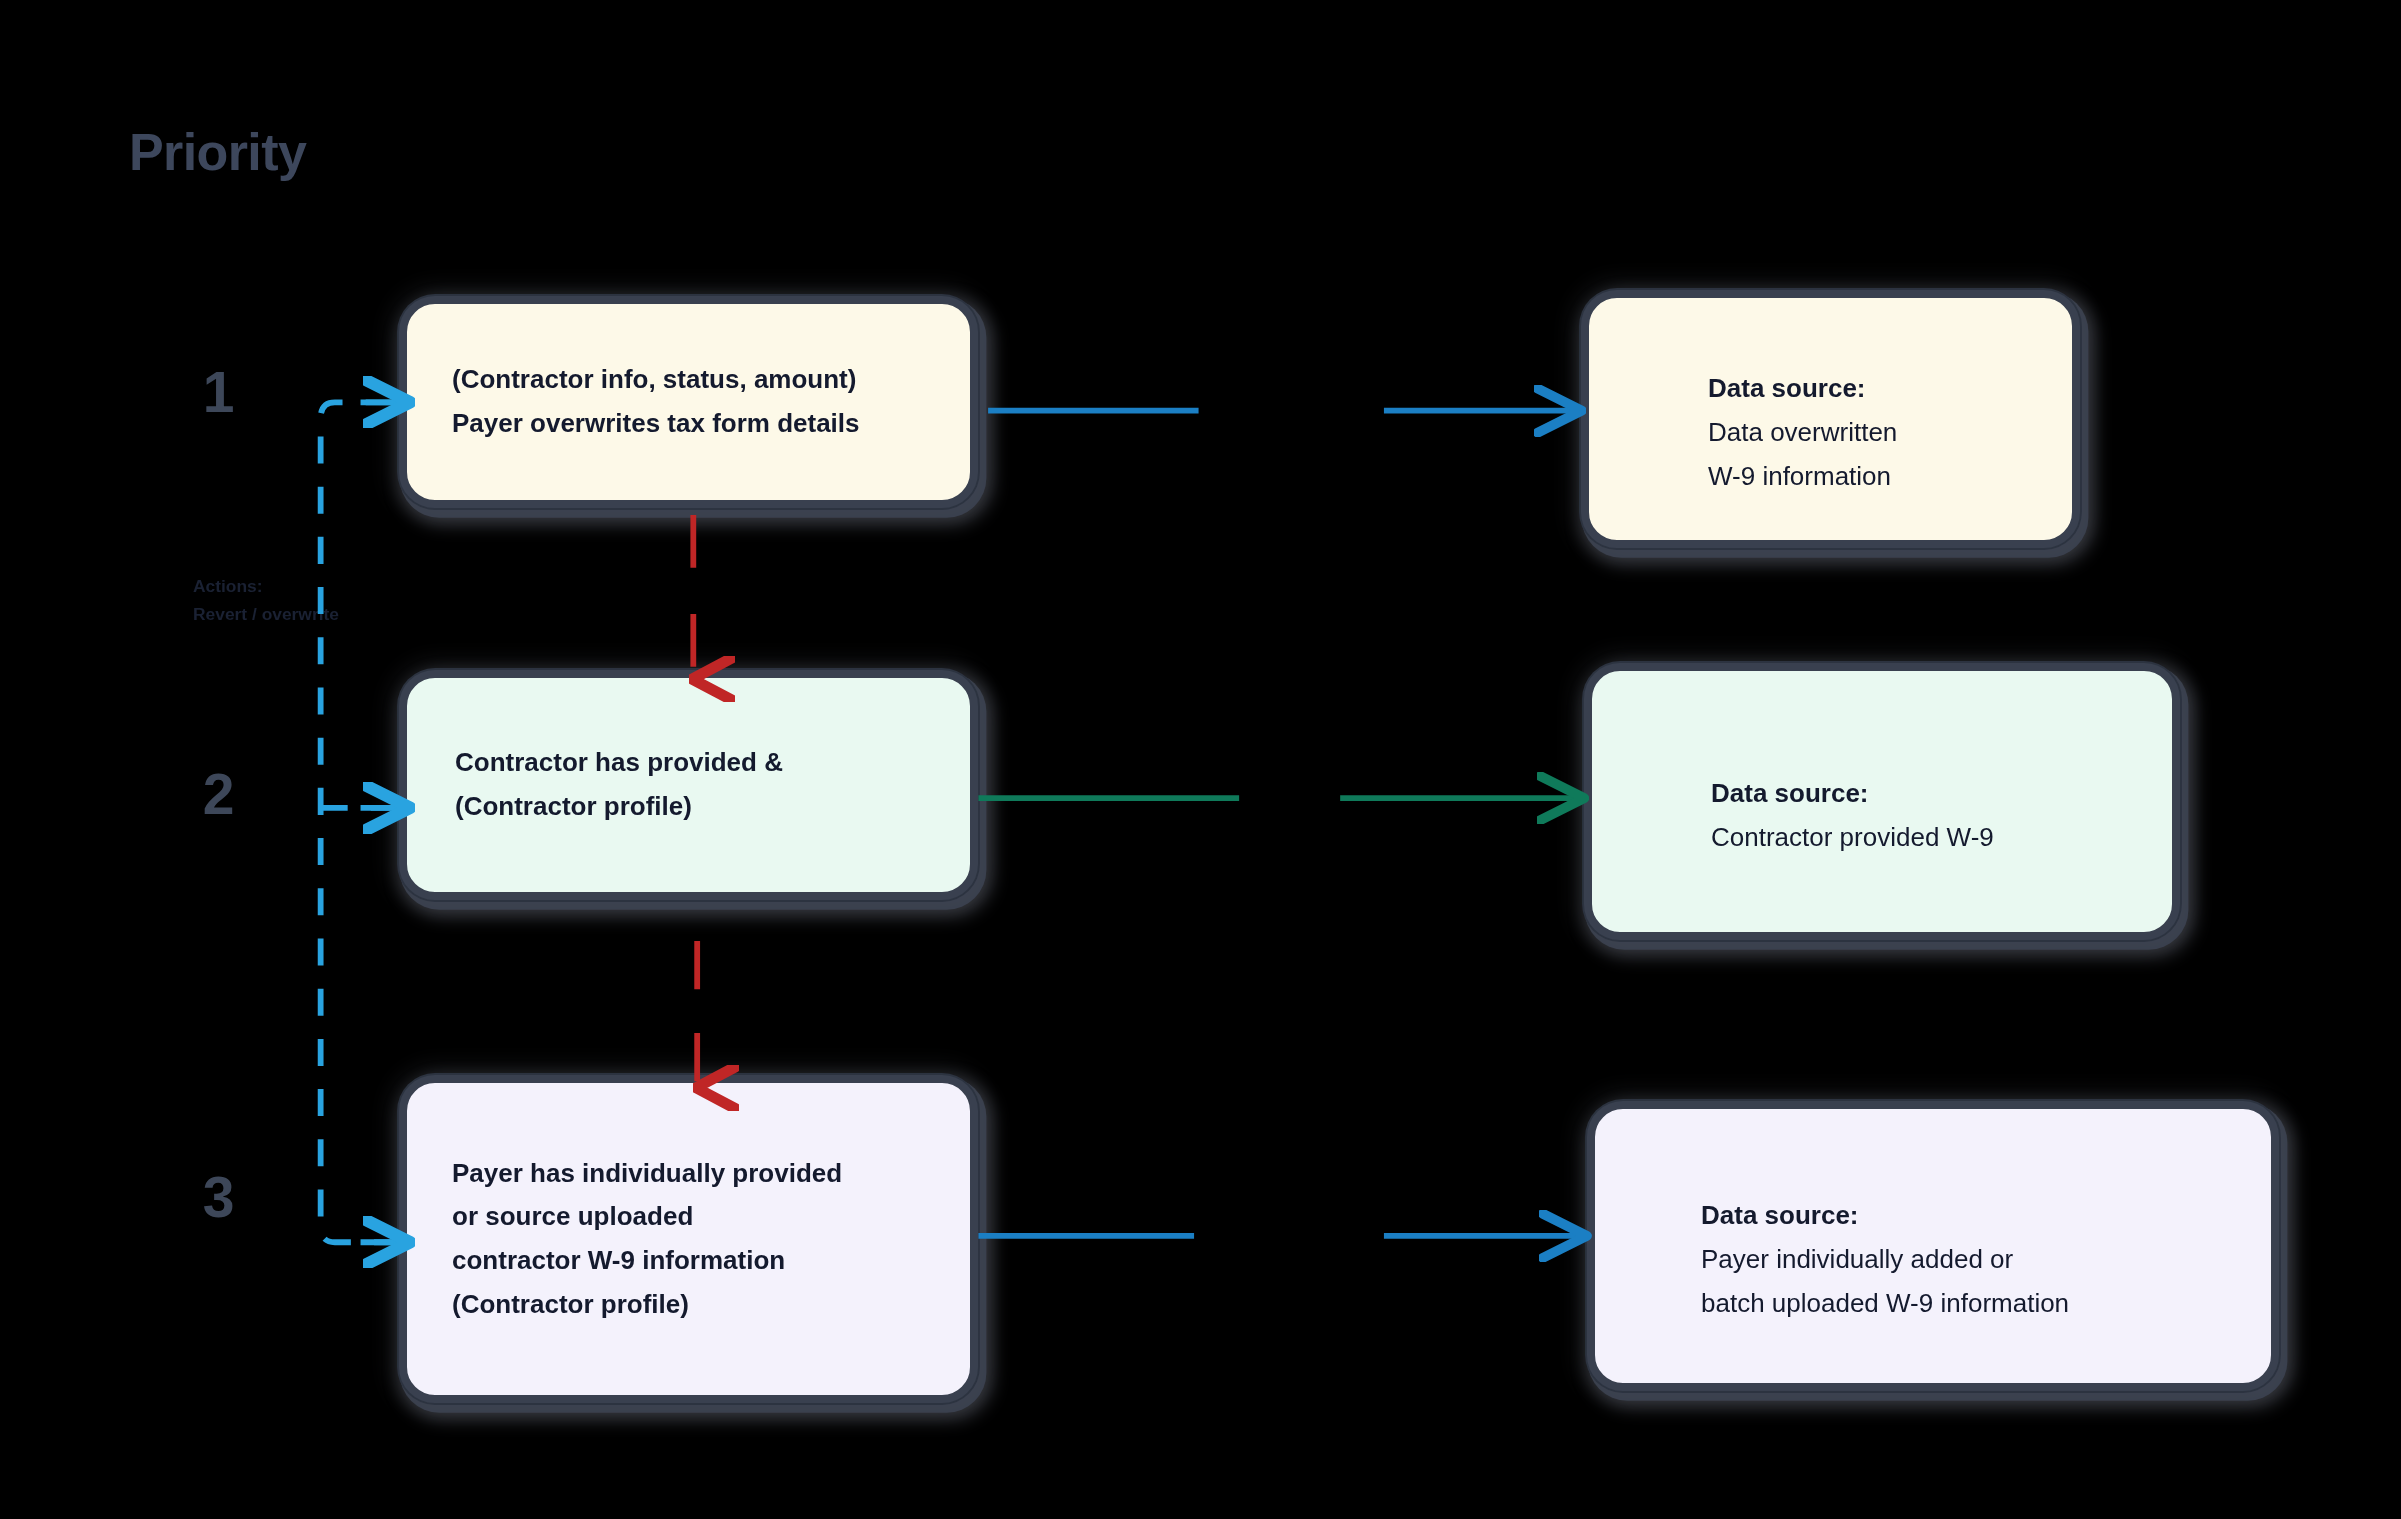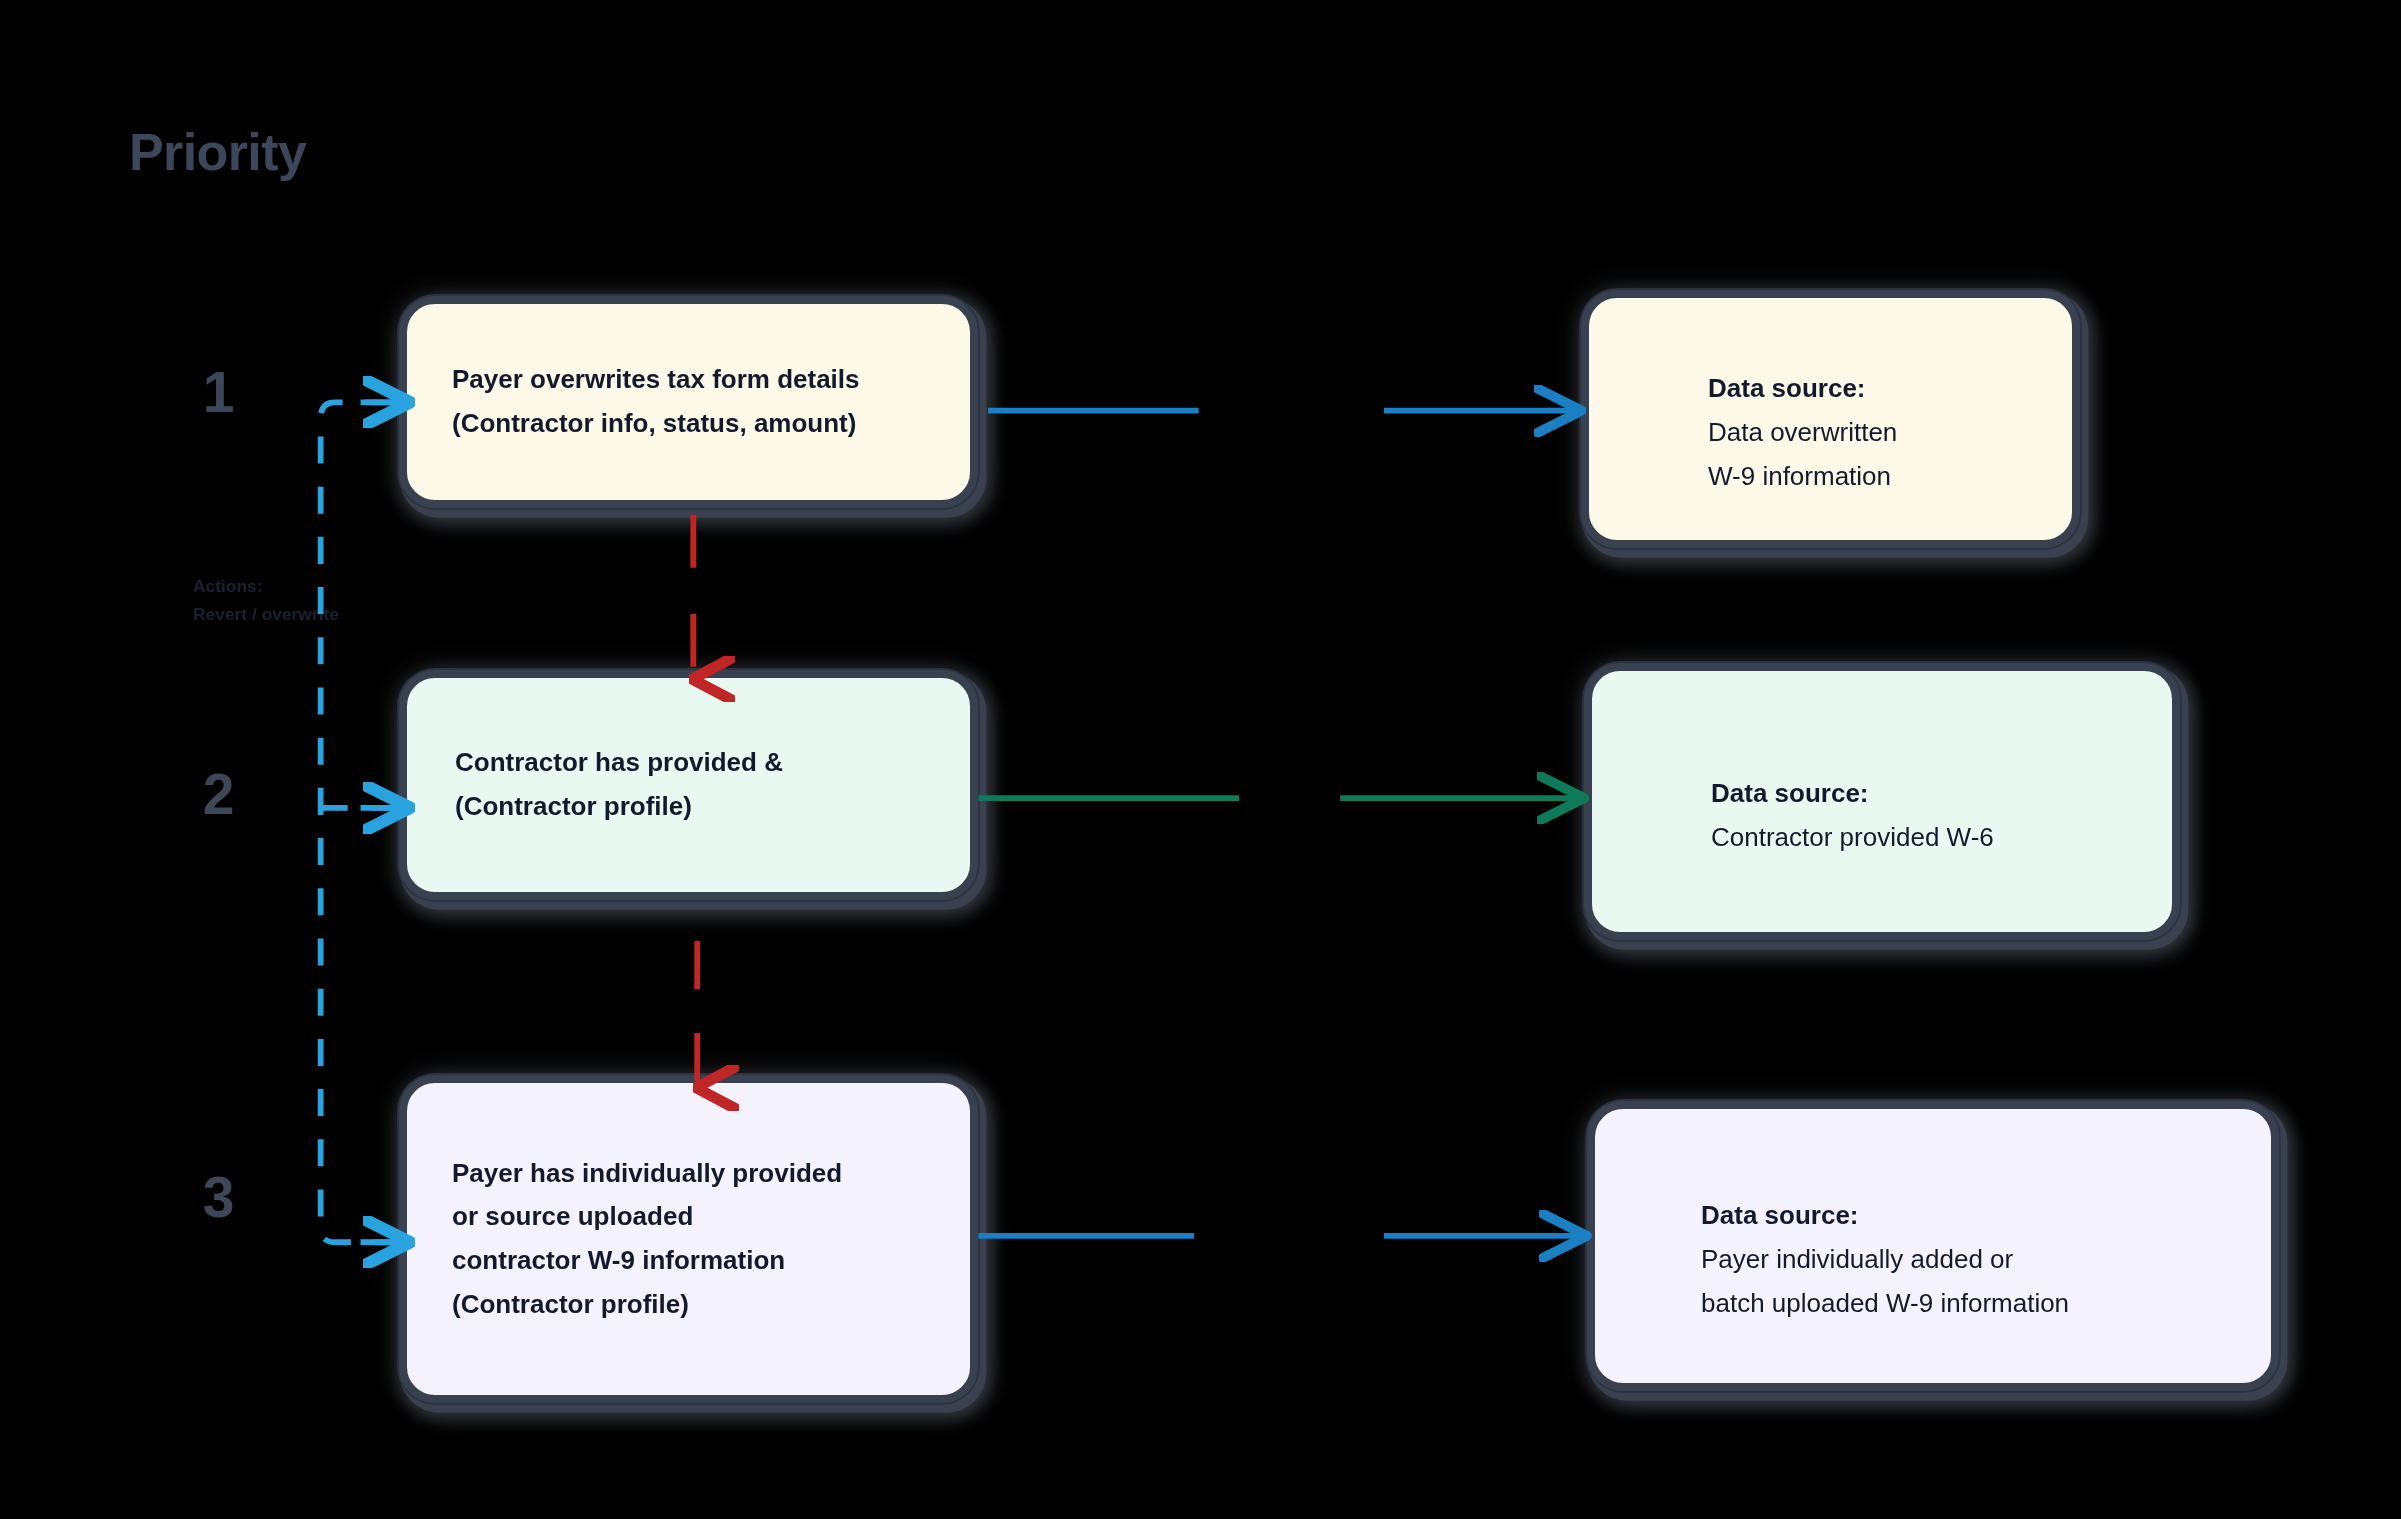--- a/index.html
+++ b/index.html
@@ -122,22 +122,22 @@
   <div class="priority-num" id="priority-num-2">2</div>
   <div class="priority-num" id="priority-num-3">3</div>
 
   <div id="actions-caption">
     <div>Actions:</div>
     <div>Revert / overwrite</div>
   </div>
 
   <div class="flow-box fill-cream" id="box-left-1">
     <div class="box-text">
+      <div>(Contractor info, status, amount)</div>
       <div>Payer overwrites tax form details</div>
-      <div>(Contractor info, status, amount)</div>
     </div>
   </div>
 
   <div class="flow-box fill-mint" id="box-left-2">
     <div class="box-text">
       <div>Contractor has provided &amp;</div>
       <div>(Contractor profile)</div>
     </div>
   </div>
 
@@ -154,21 +154,21 @@
     <div class="box-text">
       <span class="ds-label">Data source:</span>
       <div>Data overwritten</div>
       <div>W-9 information</div>
     </div>
   </div>
 
   <div class="flow-box ds fill-mint" id="box-right-2">
     <div class="box-text">
       <span class="ds-label">Data source:</span>
-      <div>Contractor provided W-6</div>
+      <div>Contractor provided W-9</div>
     </div>
   </div>
 
   <div class="flow-box ds fill-lavender" id="box-right-3">
     <div class="box-text">
       <span class="ds-label">Data source:</span>
       <div>Payer individually added or</div>
       <div>batch uploaded W-9 information</div>
     </div>
   </div>

